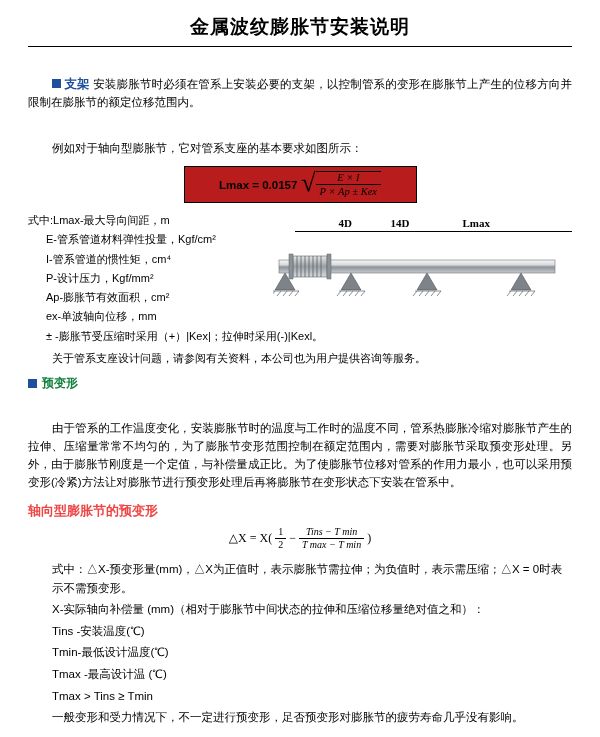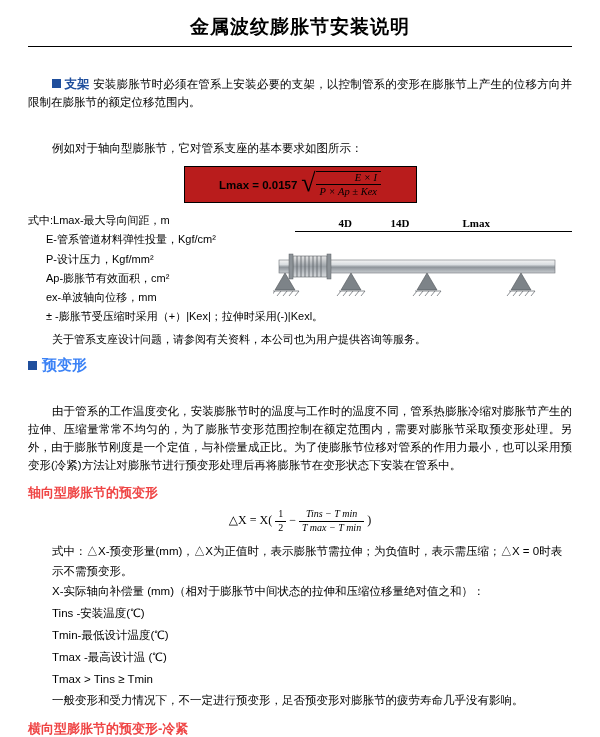--- a/index.html
+++ b/index.html
@@ -38,22 +38,22 @@
     font-size: 11.5px;
     line-height: 1.55;
     text-align: justify;
     margin: 0 0 4px 0;
   }
   .indent {
     text-indent: 24px;
     margin-top: 28px;
   }
   .heading-blue {
-    color: #3b82f6;
-    font-size: 15px;
+    color: #15803d;
+    font-size: 12px;
     font-weight: bold;
     margin: 8px 0 4px 0;
     display: flex;
     align-items: center;
     gap: 5px;
   }
   .sq {
     display: inline-block;
     width: 9px;
     height: 9px;
@@ -90,21 +90,21 @@
     display: flex;
     align-items: stretch;
   }
   .radical-sign {
     font-size: 26px;
     line-height: 22px;
     font-family: "Liberation Serif", serif;
   }
   .frac {
     display: inline-block;
-    text-align: right;
+    text-align: center;
     font-style: italic;
     font-family: "Liberation Serif", serif;
     font-size: 10.5px;
     border-top: 1px solid #000;
     padding-top: 0px;
     margin-top: -1px;
   }
   .frac .num {
     display: block;
     border-bottom: 1px solid #000;
@@ -218,20 +218,21 @@
           <span class="den">P × Ap ± Kex</span>
         </span>
       </span>
     </div>
   </div>
 
   <div class="legend-wrap">
     <div class="legend-col">
       <div class="legend-line">式中:Lmax-最大导向间距，m</div>
       <div class="legend-line ind">E-管系管道材料弹性投量，Kgf/cm²</div>
+      <div class="legend-line ind">I-管系管道的惯性矩，cm⁴</div>
       <div class="legend-line ind">P-设计压力，Kgf/mm²</div>
       <div class="legend-line ind">Ap-膨胀节有效面积，cm²</div>
       <div class="legend-line ind">ex-单波轴向位移，mm</div>
       <div class="legend-line ind">± -膨胀节受压缩时采用（+）|Kex|；拉伸时采用(-)|Kexl。</div>
     </div>
 
     <div class="figure-col">
       <div class="fig-labels">
         <span>4D</span>
         <span>14D</span>

